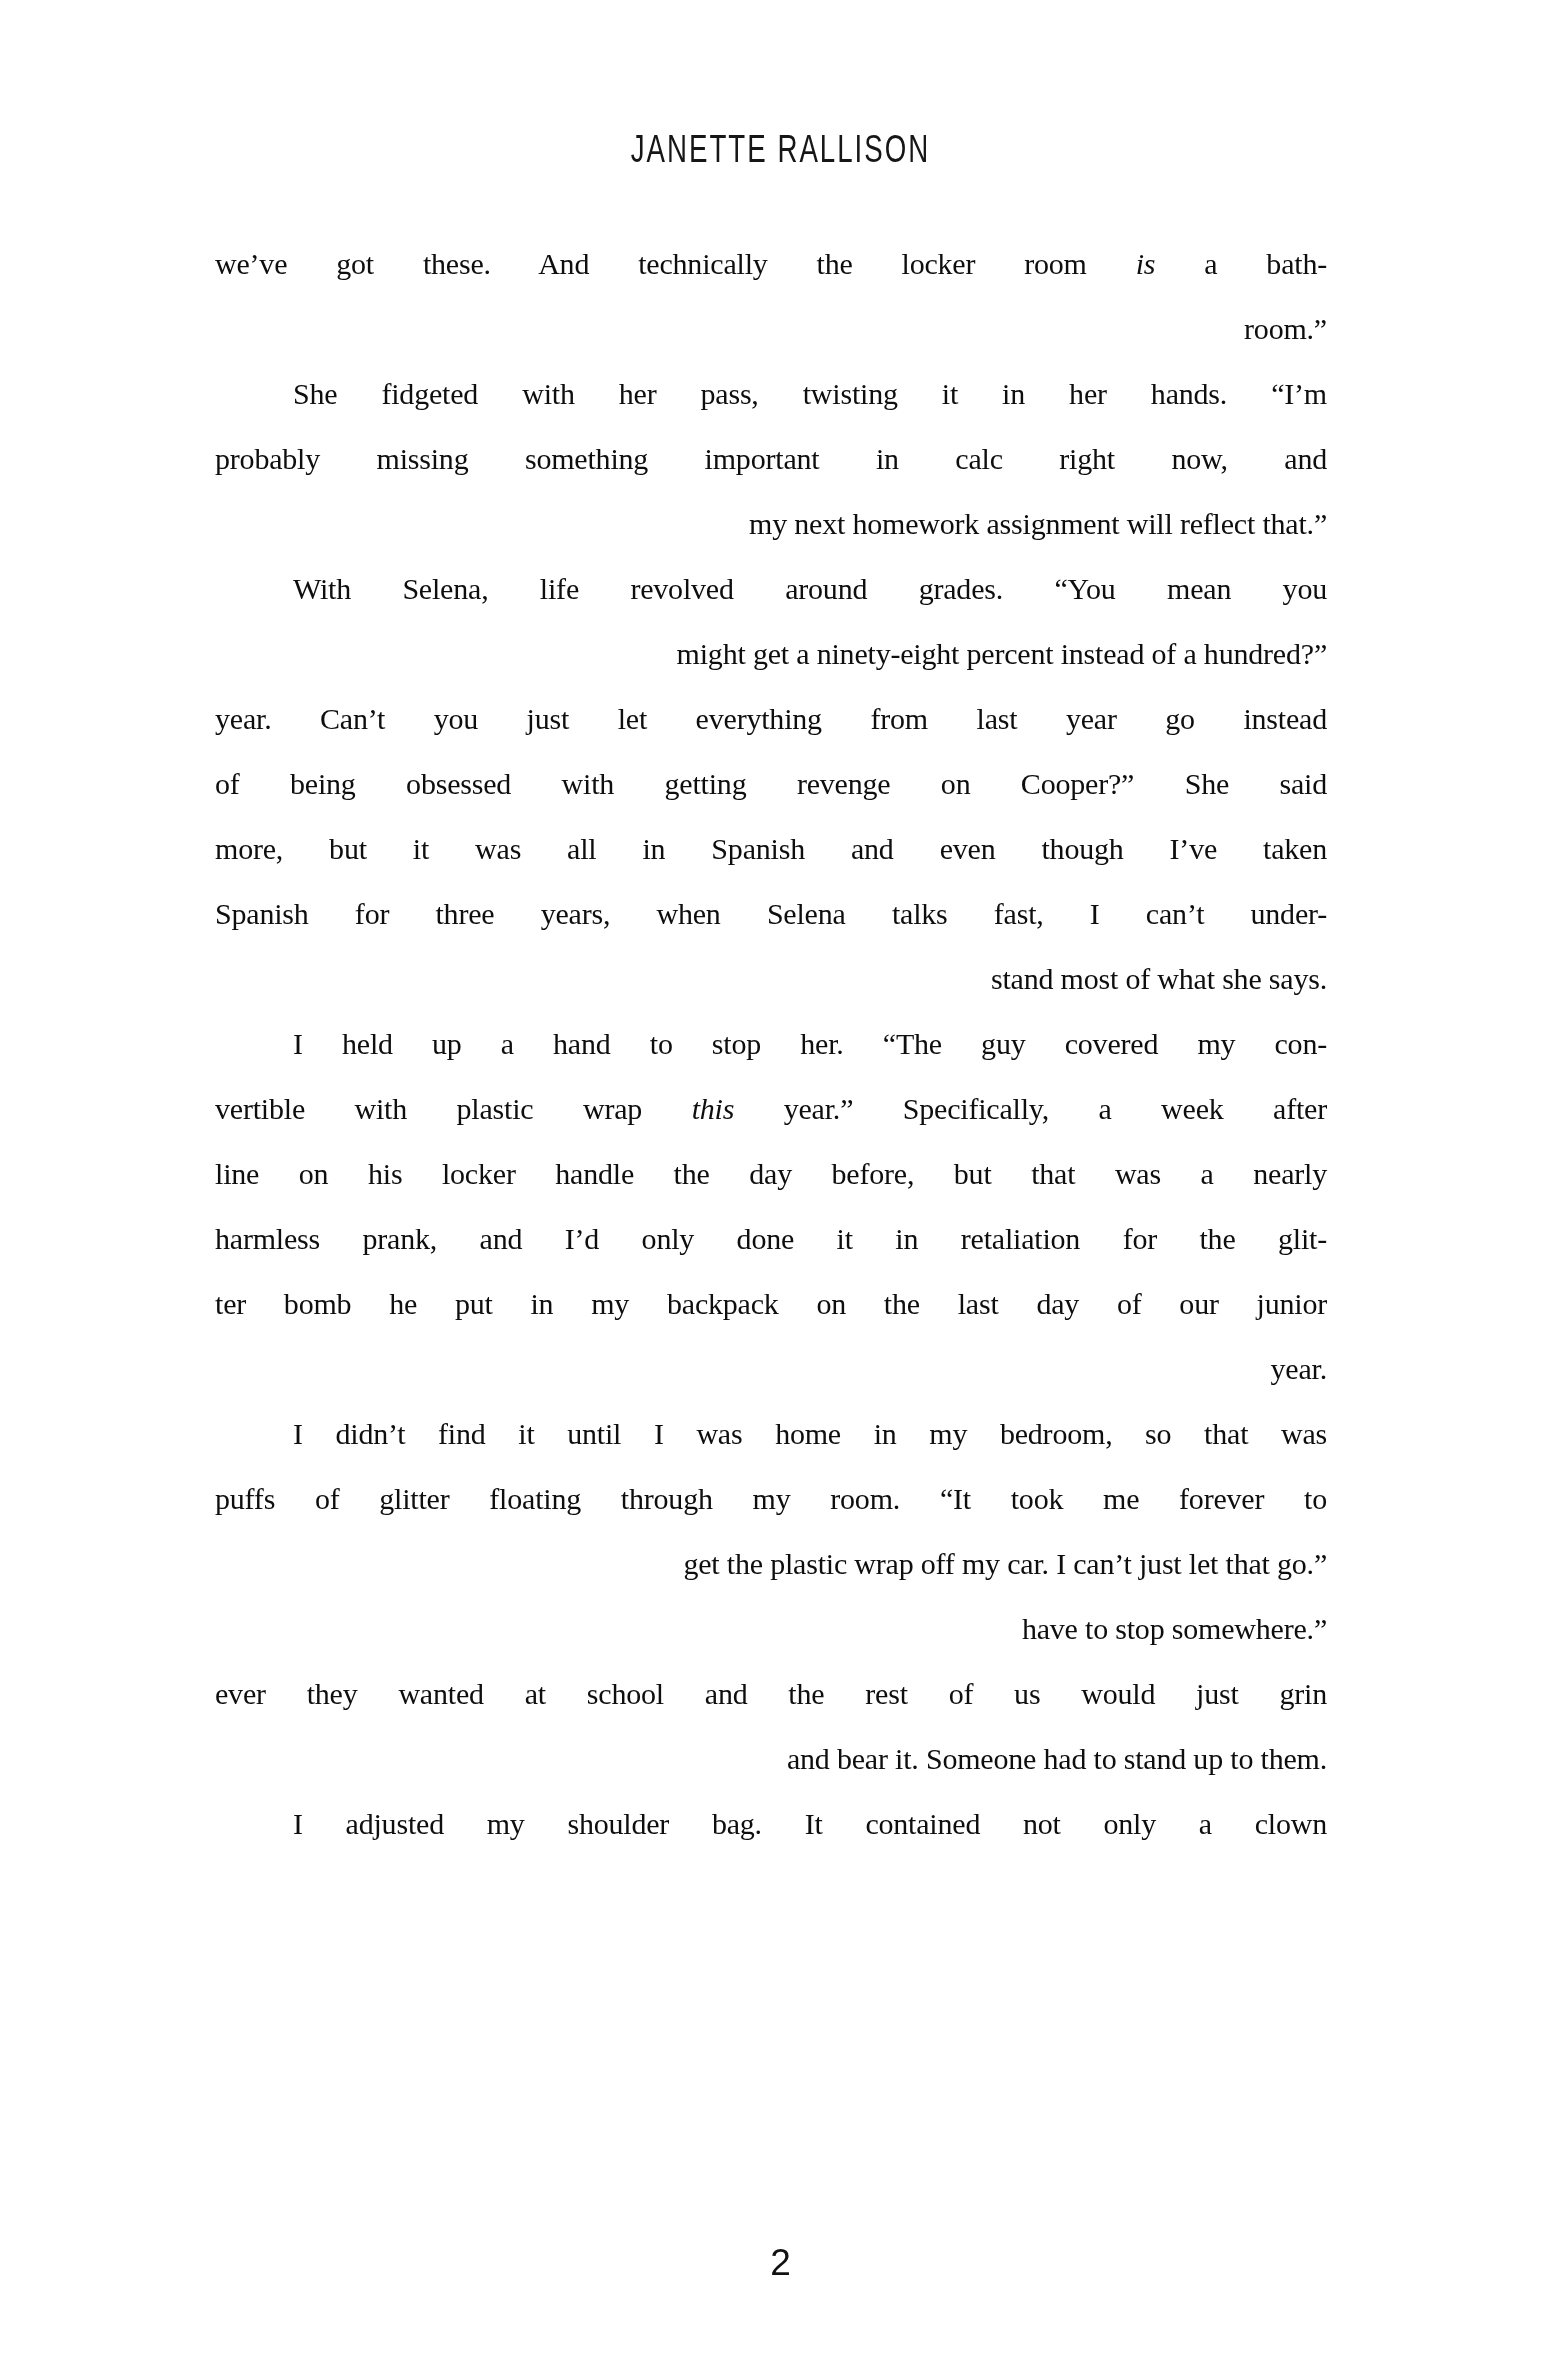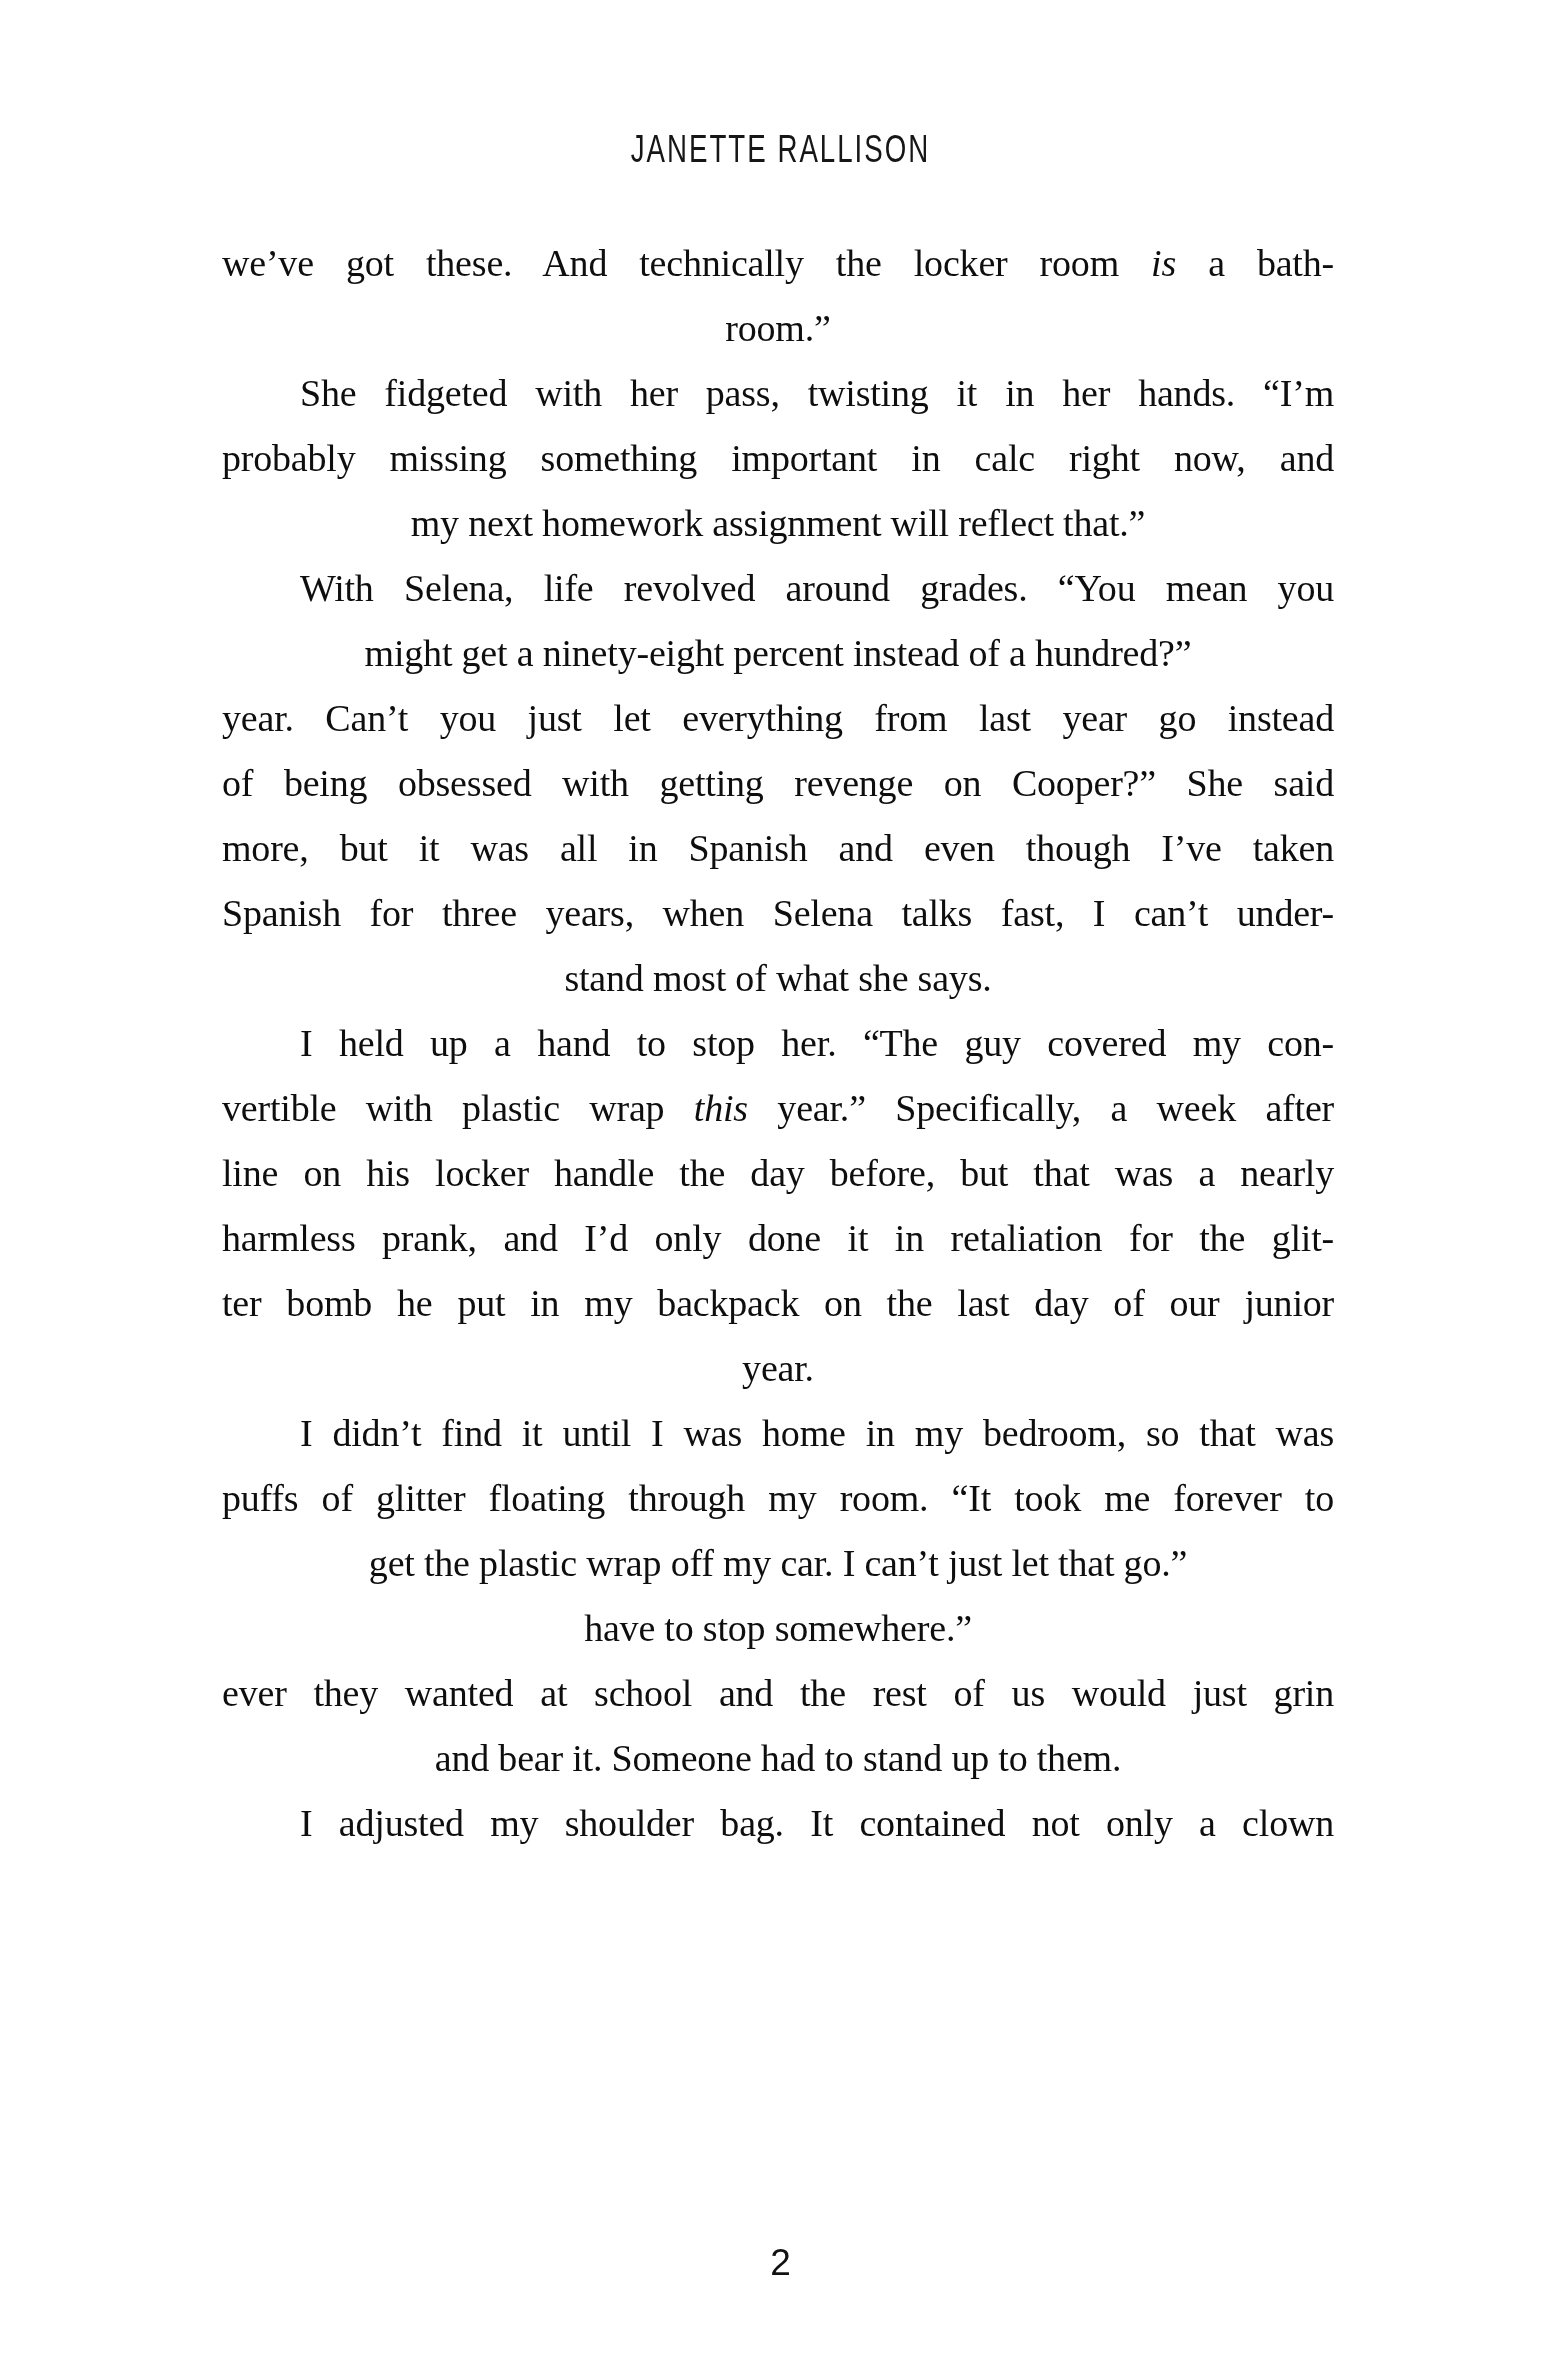--- a/index.html
+++ b/index.html
@@ -27,31 +27,31 @@
     font-weight: 400;
     letter-spacing: 2.8px;
     color: #161616;
     transform: scaleX(0.71);
     transform-origin: center;
     white-space: nowrap;
     line-height: 1;
   }
   .body-text {
     position: absolute;
-    left: 222px;
+    left: 215px;
     top: 231px;
     width: 1112px;
-    font-size: 38px;
+    font-size: 30px;
     line-height: 65px;
     letter-spacing: -0.2px;
     color: #0e0e0e;
   }
   .line {
     white-space: pre-wrap;
-    text-align: center;
+    text-align: right;
   }
   .line.justify {
     text-align: justify;
     text-align-last: justify;
   }
   .line.indent {
     padding-left: 78px;
   }
   .italic {
     font-style: italic;

